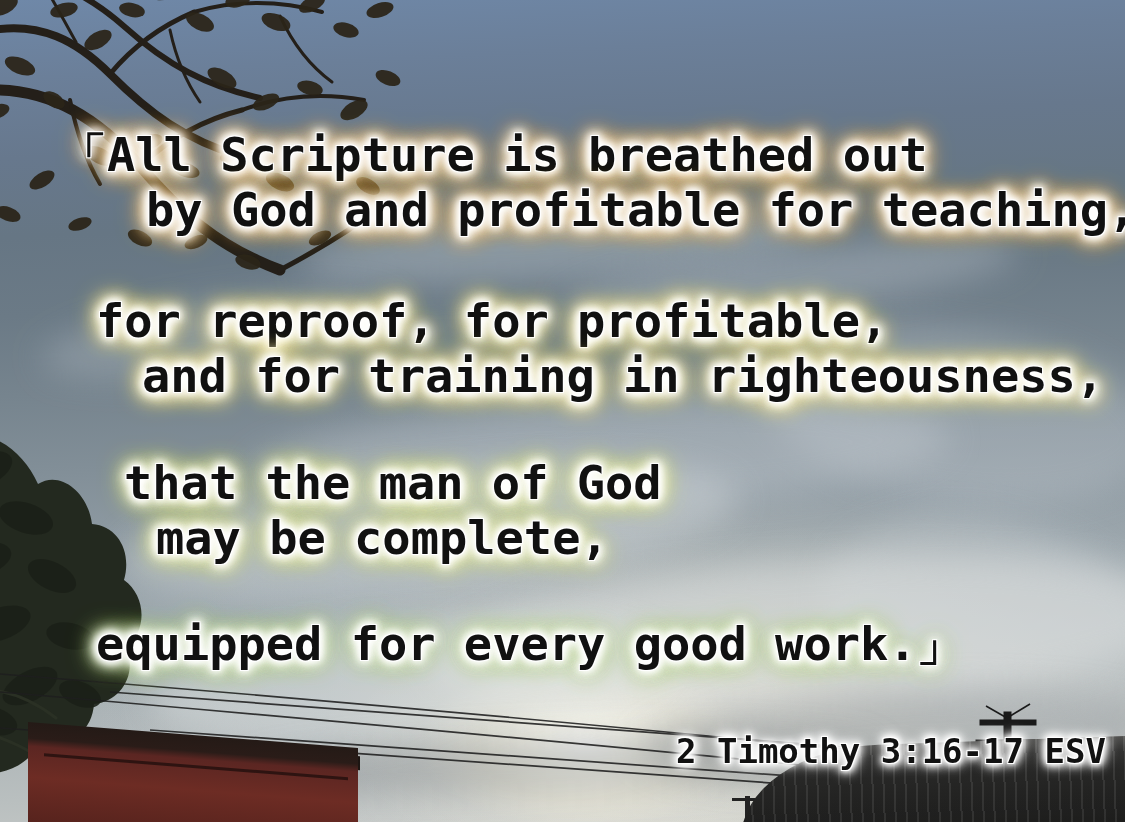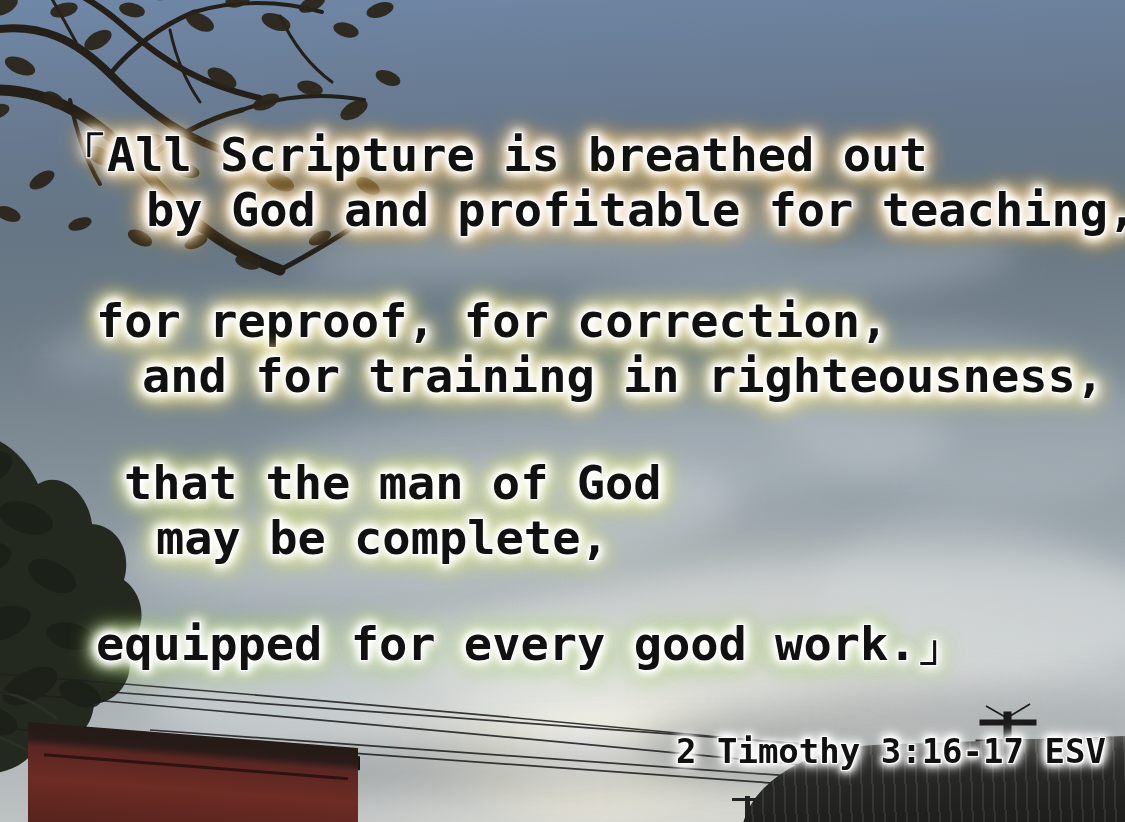--- a/index.html
+++ b/index.html
@@ -329,21 +329,21 @@
     <div class="bldg-left-roof"></div>
     <div class="bldg-left"></div>
     <div class="roof-curve"></div>
   </div>
 
   <div class="verse">
 
     <div class="vline s-main glow-amber" style="left:60px;  top:131px;">「All Scripture is breathed out</div>
     <div class="vline s-main glow-amber" style="left:146px; top:186px;">by God and profitable for teaching,</div>
 
-    <div class="vline s-main glow-yellow" style="left:96px;  top:297px;">for reproof, for correction,</div>
+    <div class="vline s-main glow-yellow" style="left:96px;  top:297px;">for reproof, for profitable,</div>
     <div class="vline s-main glow-yellow" style="left:142px; top:352px;">and for training in righteousness,</div>
 
     <div class="vline s-main glow-lime" style="left:96px;  top:459px;">that the man of God</div>
     <div class="vline s-main glow-lime" style="left:128px; top:514px;">may be complete,</div>
 
     <div class="vline s-main glow-green" style="left:96px;  top:620px;">equipped for every good work.」</div>
 
     <div class="vline s-ref glow-white" style="left:676px; top:734px;">2 Timothy 3:16-17 ESV</div>
   </div>
 

